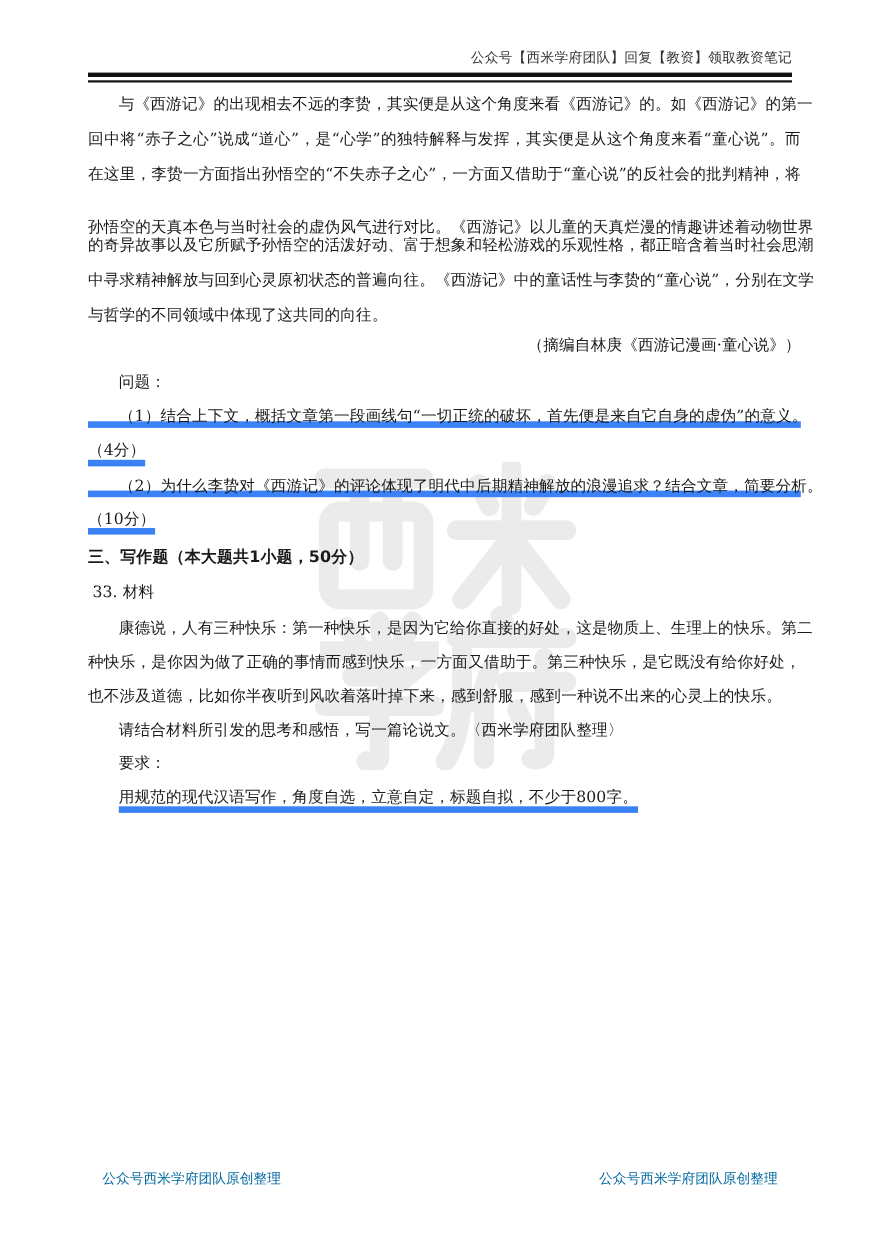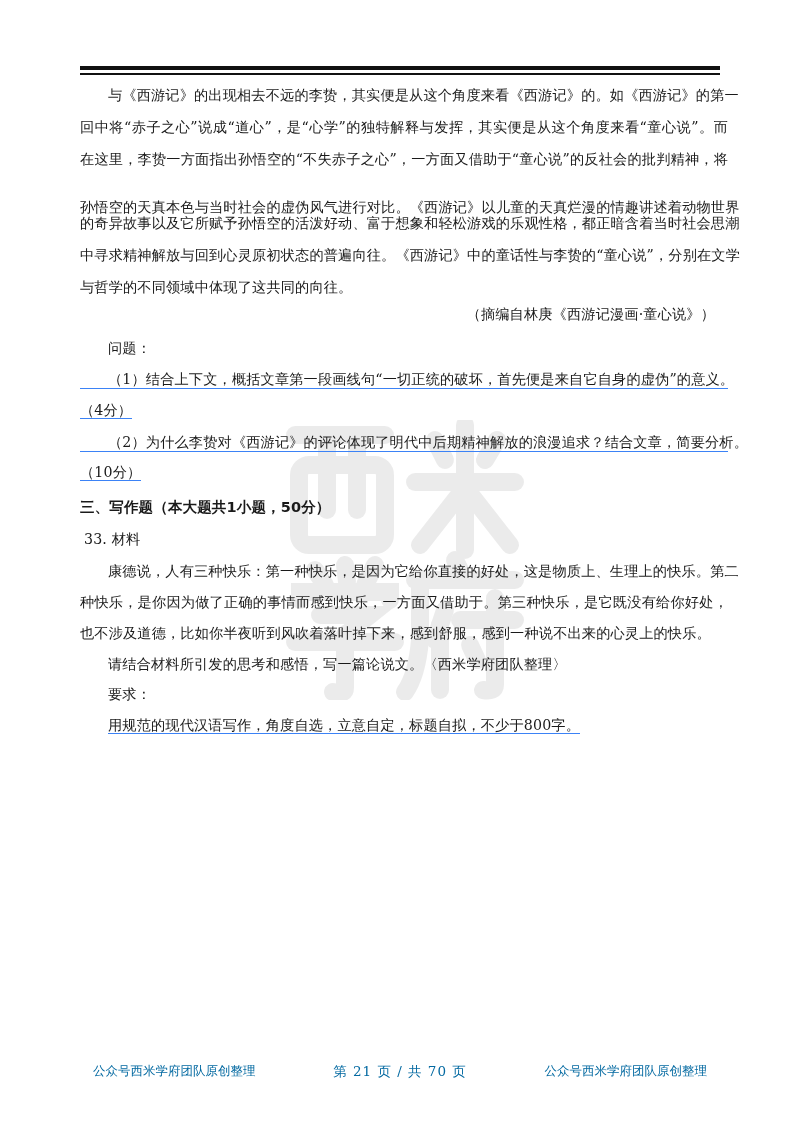--- a/index.html
+++ b/index.html
@@ -73,21 +73,21 @@
       letter-spacing: 0.15px;
     }
     .justify {
       width: 648px;
       text-align: justify;
       text-align-last: justify;
     }
     .indent { padding-left: 28px; box-sizing: border-box; }
     .right-align { right: 0; left: auto; }
     .underline {
-      border-bottom: 1px solid #3b82f6;
+      border-bottom: 6px solid #3b82f6;
     }
     .section-heading {
       font-family: "DejaVu Sans", "Liberation Sans", sans-serif;
       font-weight: bold;
       font-size: 14.5px;
     }
 
     .page-footer {
       position: absolute;
       top: 1063px;
@@ -98,20 +98,21 @@
       color: #0369a1;
     }
     .footer-left { position: absolute; left: 93px; }
     .footer-center { position: absolute; left: 0; width: 800px; text-align: center; font-size: 13.5px; letter-spacing: 1px; }
     .footer-right { position: absolute; right: 93px; }
   </style>
 </head>
 <body>
 
 <div class="page-header">
+  <span class="header-right">公众号【西米学府团队】回复【教资】领取教资笔记</span>
   <div class="rule-thick"></div>
   <div class="rule-thin"></div>
 </div>
 
 <div class="watermark">
   <svg width="240" height="280" viewBox="0 0 240 280">
     <g fill="none" stroke="#000" stroke-width="18" stroke-linecap="round">
 
       <line x1="10" y1="15" x2="100" y2="15"></line>
       <rect x="14" y="45" width="86" height="80" rx="10"></rect>
@@ -148,21 +149,21 @@
 <div class="content">
 
   <div class="line justify indent" style="top:3px;">与《西游记》的出现相去不远的李贽，其实便是从这个角度来看《西游记》的。如《西游记》的第一</div>
   <div class="line justify" style="top:35px;">回中将“赤子之心”说成“道心”，是“心学”的独特解释与发挥，其实便是从这个角度来看“童心说”。而</div>
   <div class="line justify" style="top:67px;">在这里，李贽一方面指出孙悟空的“不失赤子之心”，一方面又借助于“童心说”的反社会的批判精神，将</div>
   <div class="line justify" style="top:115px;">孙悟空的天真本色与当时社会的虚伪风气进行对比。《西游记》以儿童的天真烂漫的情趣讲述着动物世界</div>
   <div class="line justify" style="top:131px;">的奇异故事以及它所赋予孙悟空的活泼好动、富于想象和轻松游戏的乐观性格，都正暗含着当时社会思潮</div>
   <div class="line justify" style="top:163px;">中寻求精神解放与回到心灵原初状态的普遍向往。《西游记》中的童话性与李贽的“童心说”，分别在文学</div>
   <div class="line" style="top:195px;">与哲学的不同领域中体现了这共同的向往。</div>
 
-  <div class="line right-align" style="top:222px; right:13px;">（摘编自林庚《西游记漫画·童心说》）</div>
+  <div class="line right-align" style="top:222px; right:0;">（摘编自林庚《西游记漫画·童心说》）</div>
 
   <div class="line indent" style="top:256px;">问题：</div>
 
   <div class="line justify indent underline" style="top:287px;">（1）结合上下文，概括文章第一段画线句“一切正统的破坏，首先便是来自它自身的虚伪”的意义。</div>
   <div class="line" style="top:318px;"><span class="underline">（4分）</span></div>
 
   <div class="line justify indent underline" style="top:350px;">（2）为什么李贽对《西游记》的评论体现了明代中后期精神解放的浪漫追求？结合文章，简要分析。</div>
   <div class="line" style="top:380px;"><span class="underline">（10分）</span></div>
 
   <div class="line section-heading" style="top:415px;">三、写作题（本大题共1小题，50分）</div>
@@ -173,15 +174,14 @@
   <div class="line justify" style="top:510px;">种快乐，是你因为做了正确的事情而感到快乐，一方面又借助于。第三种快乐，是它既没有给你好处，</div>
   <div class="line" style="top:541px;">也不涉及道德，比如你半夜听到风吹着落叶掉下来，感到舒服，感到一种说不出来的心灵上的快乐。</div>
 
   <div class="line indent" style="top:572px;">请结合材料所引发的思考和感悟，写一篇论说文。〈西米学府团队整理〉</div>
   <div class="line indent" style="top:602px;">要求：</div>
   <div class="line" style="top:633px; left:28px;"><span class="underline">用规范的现代汉语写作，角度自选，立意自定，标题自拟，不少于800字。</span></div>
 </div>
 
 <div class="page-footer">
   <span class="footer-left">公众号西米学府团队原创整理</span>
-  <span class="footer-center">第 21 页 / 共 70 页</span>
   <span class="footer-right">公众号西米学府团队原创整理</span>
 </div>
 
 </body></html>

